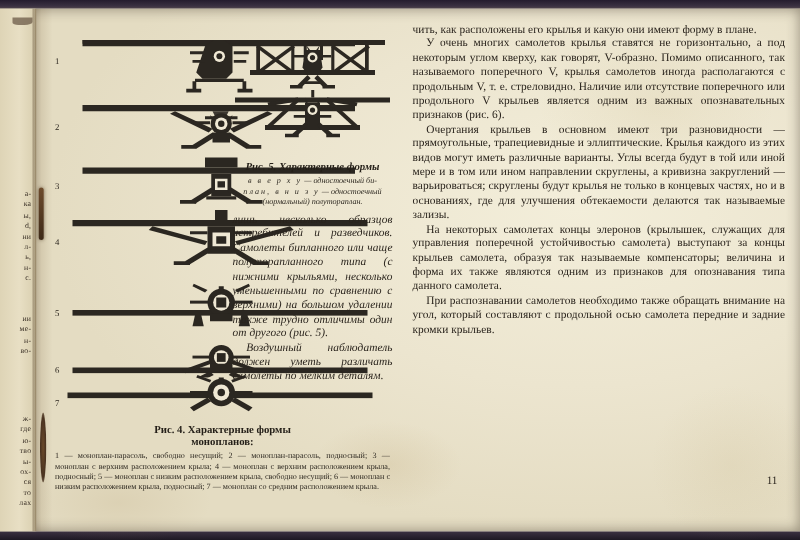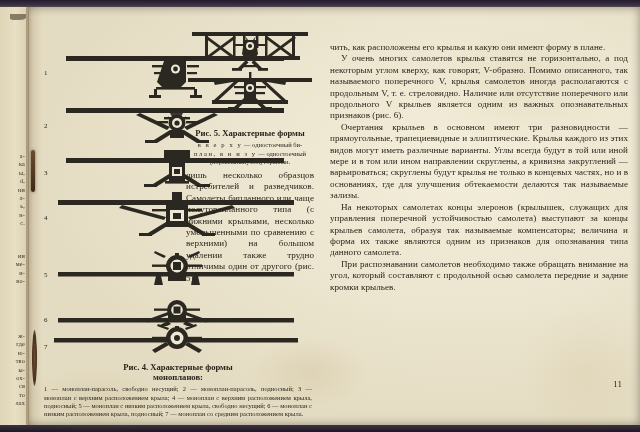--- a/index.html
+++ b/index.html
@@ -50,21 +50,21 @@
     box-shadow:0 0 3px rgba(60,40,20,.6);}
   .thread2{position:absolute;left:32px;top:330px;width:5px;height:56px;
     background:radial-gradient(ellipse at center,#6b4a2b 0%,#4a3320 60%,rgba(74,51,32,0) 100%);
     border-radius:50%;}
 
   
   .edge-nick{position:absolute;left:10px;top:14px;width:16px;height:6px;
     background:#6b5a47;border-radius:0 0 40% 30%;opacity:.75;}
 
   
-  .col{position:absolute;color:#241f1a;margin-top:24px;}
+  .col{position:absolute;color:#241f1a;}
   .col-left{left:44px;top:14px;width:268px;}
   .col-right{left:330px;top:18px;width:298px;}
 
   .body-txt{font-size:9.1px;line-height:11.4px;text-align:justify;
     text-justify:inter-word;letter-spacing:.05px;color:#2a241d;}
   .body-txt p{margin:0;text-indent:11px;}
   .body-txt p.noind{text-indent:0;}
 
   
   .fig{position:relative;}
@@ -77,21 +77,21 @@
 
   
   .planes{position:relative;width:268px;}
   .pnum{position:absolute;left:0;font-size:7px;color:#2a241d;}
 
   svg{display:block;}
   .ink{fill:#2b2721;}
 
   .page-num{position:absolute;right:18px;bottom:43px;font-size:9px;color:#2a241d;}
 
-  .figbox{position:absolute;}
+  .figbox{position:absolute;font-style:italic;}
 </style>
 </head>
 <body>
 
 <div class="scene">
 
   <div class="cover-top"></div>
   <div class="cover-bottom"></div>
 
   <div class="paper">
@@ -349,20 +349,21 @@
     </div>
     <div class="fig-legend" style="text-align:center;line-height:8.6px;">
       <span class="sp">в в е р х у</span><span> — одностоечный би-</span><br>
       <span class="sp">план, в н и з у</span><span> — одностоечный</span><br>
       <span>(нормальный) полутораплан.</span>
     </div>
   </div>
 
   <div class="figbox body-txt" style="left:186px;top:170px;width:128px;">
     <p class="noind">лишь несколько образцов истребителей и разведчиков. Самолеты бипланного или чаще полуторапланного типа (с нижними крыльями, несколько уменьшенными по сравнению с верхними) на большом удалении также трудно отличимы один от другого (рис. 5).</p>
+    <p>Воздушный наблюдатель должен уметь различать самолеты по мелким деталям.</p>
   </div>
 
   <div class="col col-right">
     <div class="body-txt">
       <p class="noind">чить, как расположены его крылья и какую они имеют форму в плане.</p>
       <p>У очень многих самолетов крылья ставятся не горизонтально, а под некоторым углом кверху, как говорят, V-образно. Помимо описанного, так называемого поперечного V, крылья самолетов иногда располагаются с продольным V, т. е. стреловидно. Наличие или отсутствие поперечного или продольного V крыльев является одним из важных опознавательных признаков (рис. 6).</p>
       <p>Очертания крыльев в основном имеют три разновидности — прямоугольные, трапециевидные и эллиптические. Крылья каждого из этих видов могут иметь различные варианты. Углы всегда будут в той или иной мере и в том или ином направлении скруглены, а кривизна закруглений — варьироваться; скруглены будут крылья не только в концевых частях, но и в основаниях, где для улучшения обтекаемости делаются так называемые зализы.</p>
       <p>На некоторых самолетах концы элеронов (крылышек, служащих для управления поперечной устойчивостью самолета) выступают за концы крыльев самолета, образуя так называемые компенсаторы; величина и форма их также являются одним из признаков для опознавания типа данного самолета.</p>
       <p>При распознавании самолетов необходимо также обращать внимание на угол, который составляют с продольной осью самолета передние и задние кромки крыльев.</p>
     </div>

